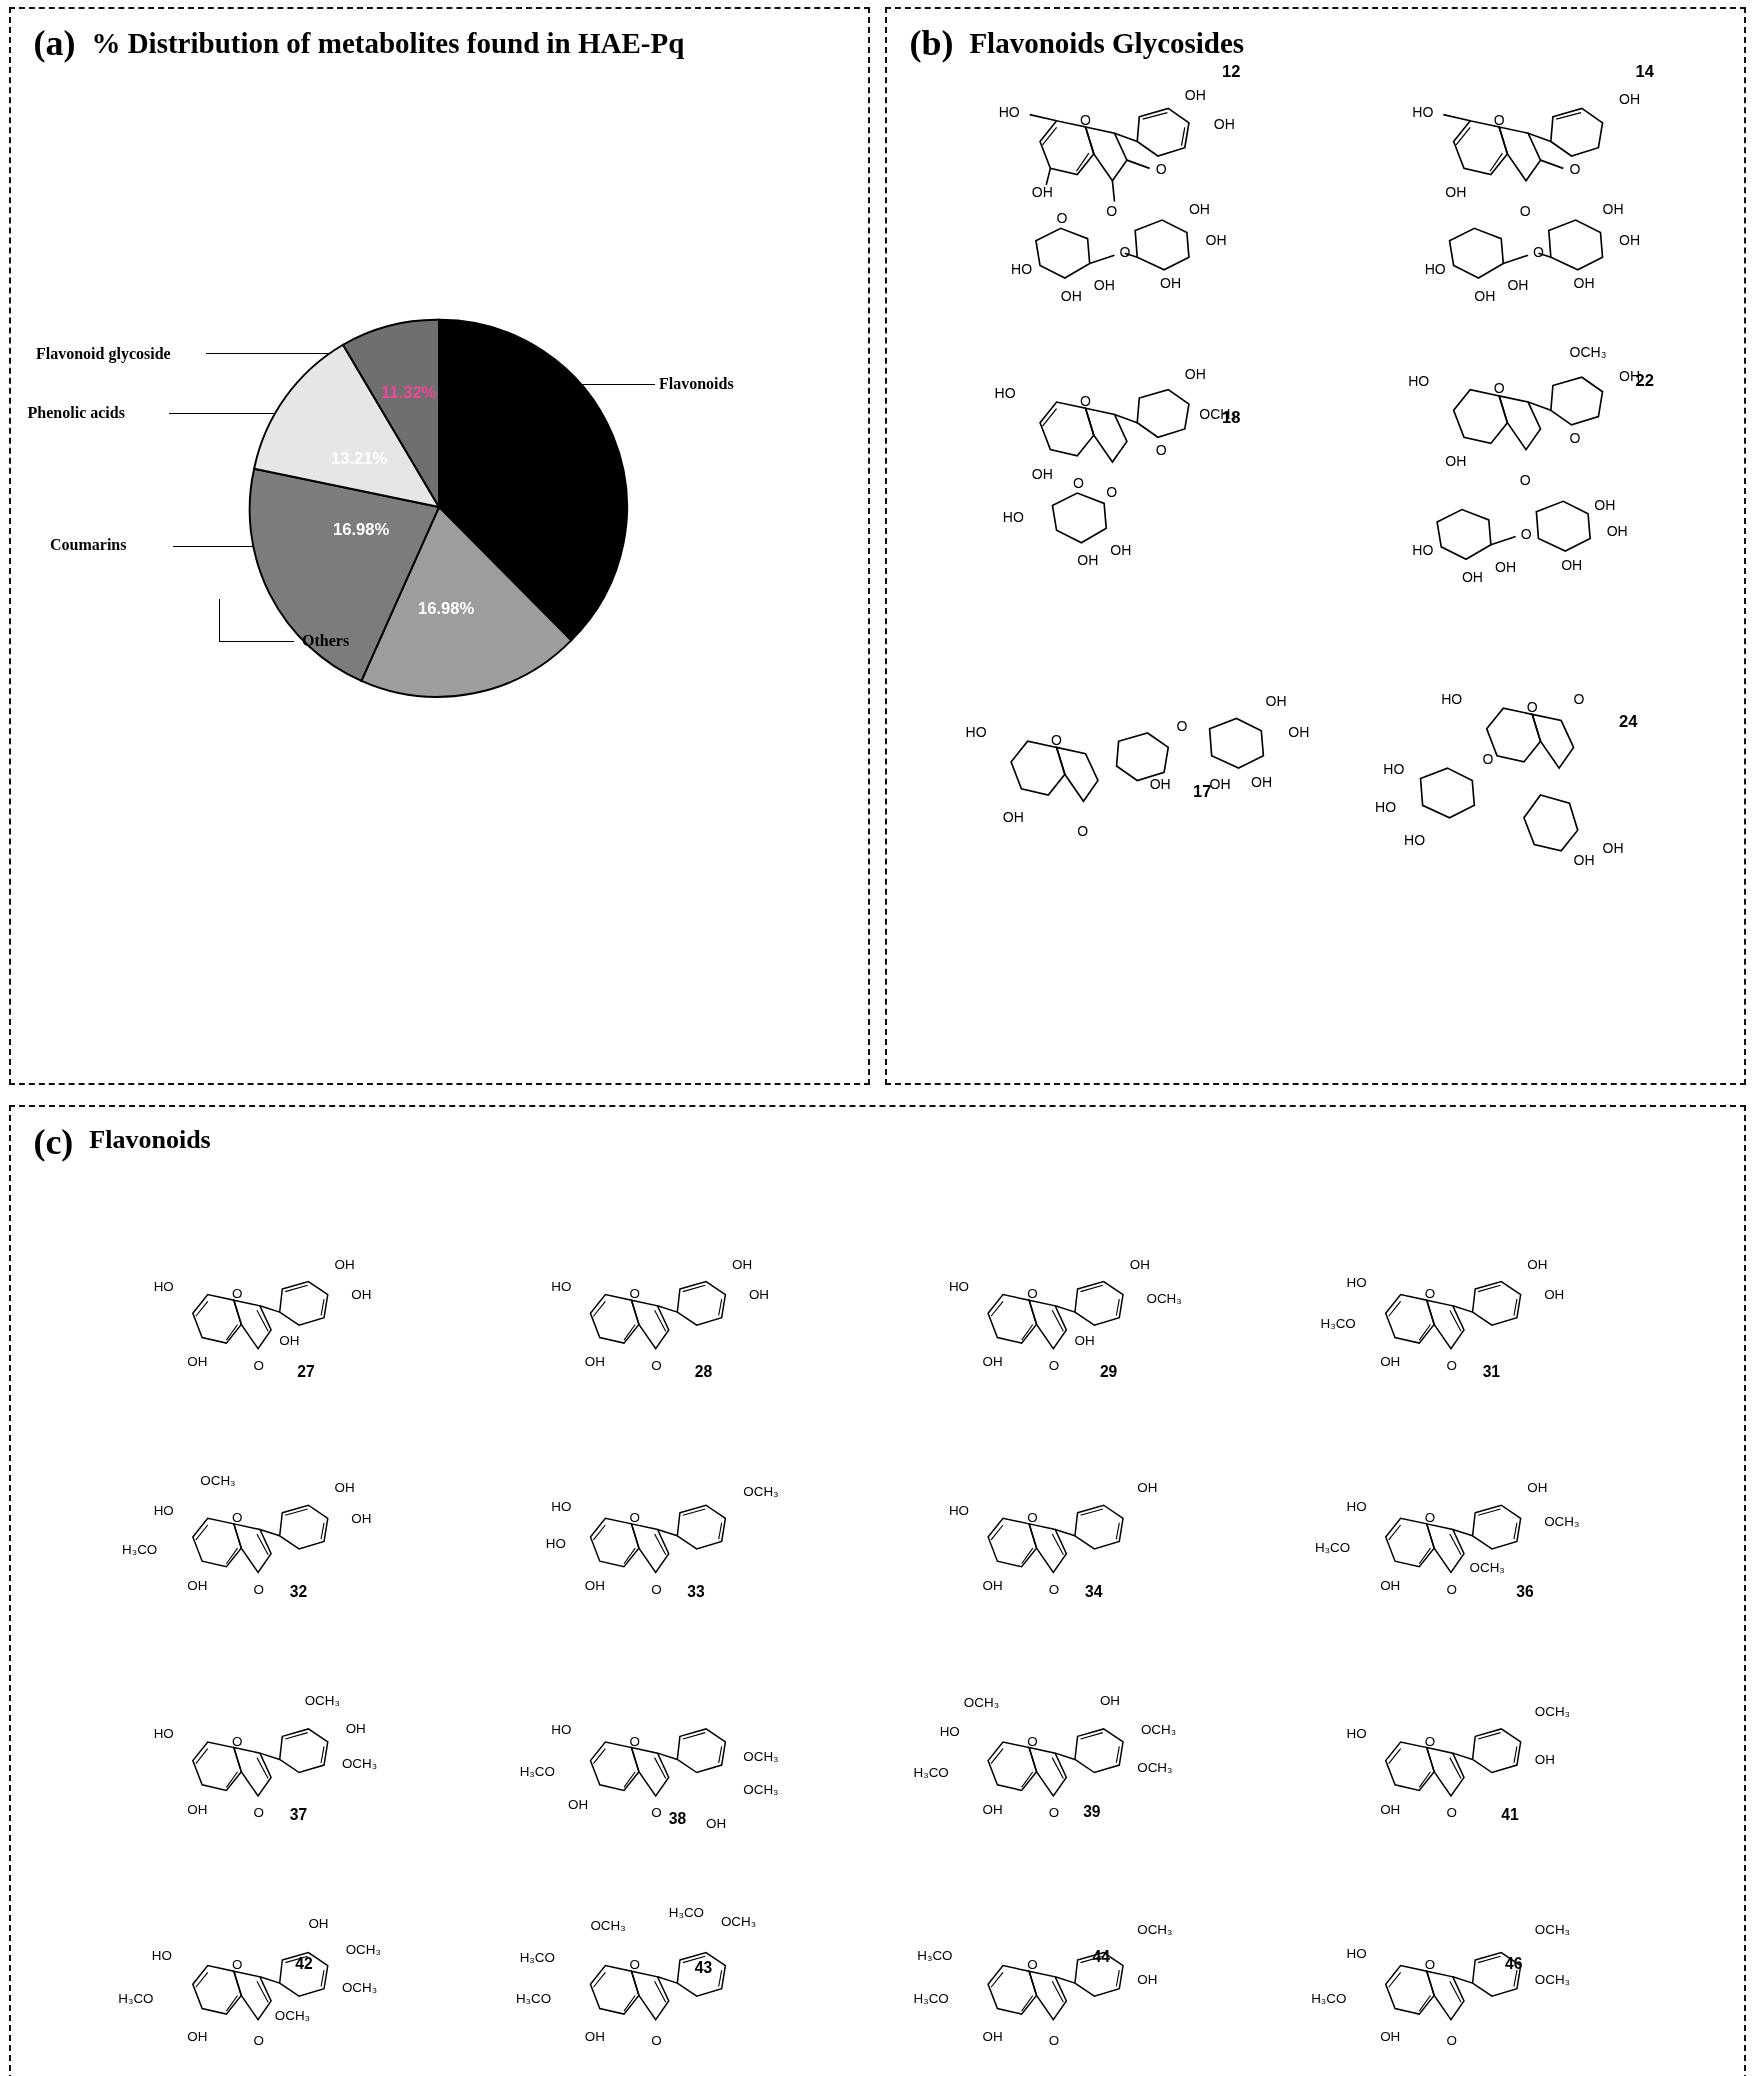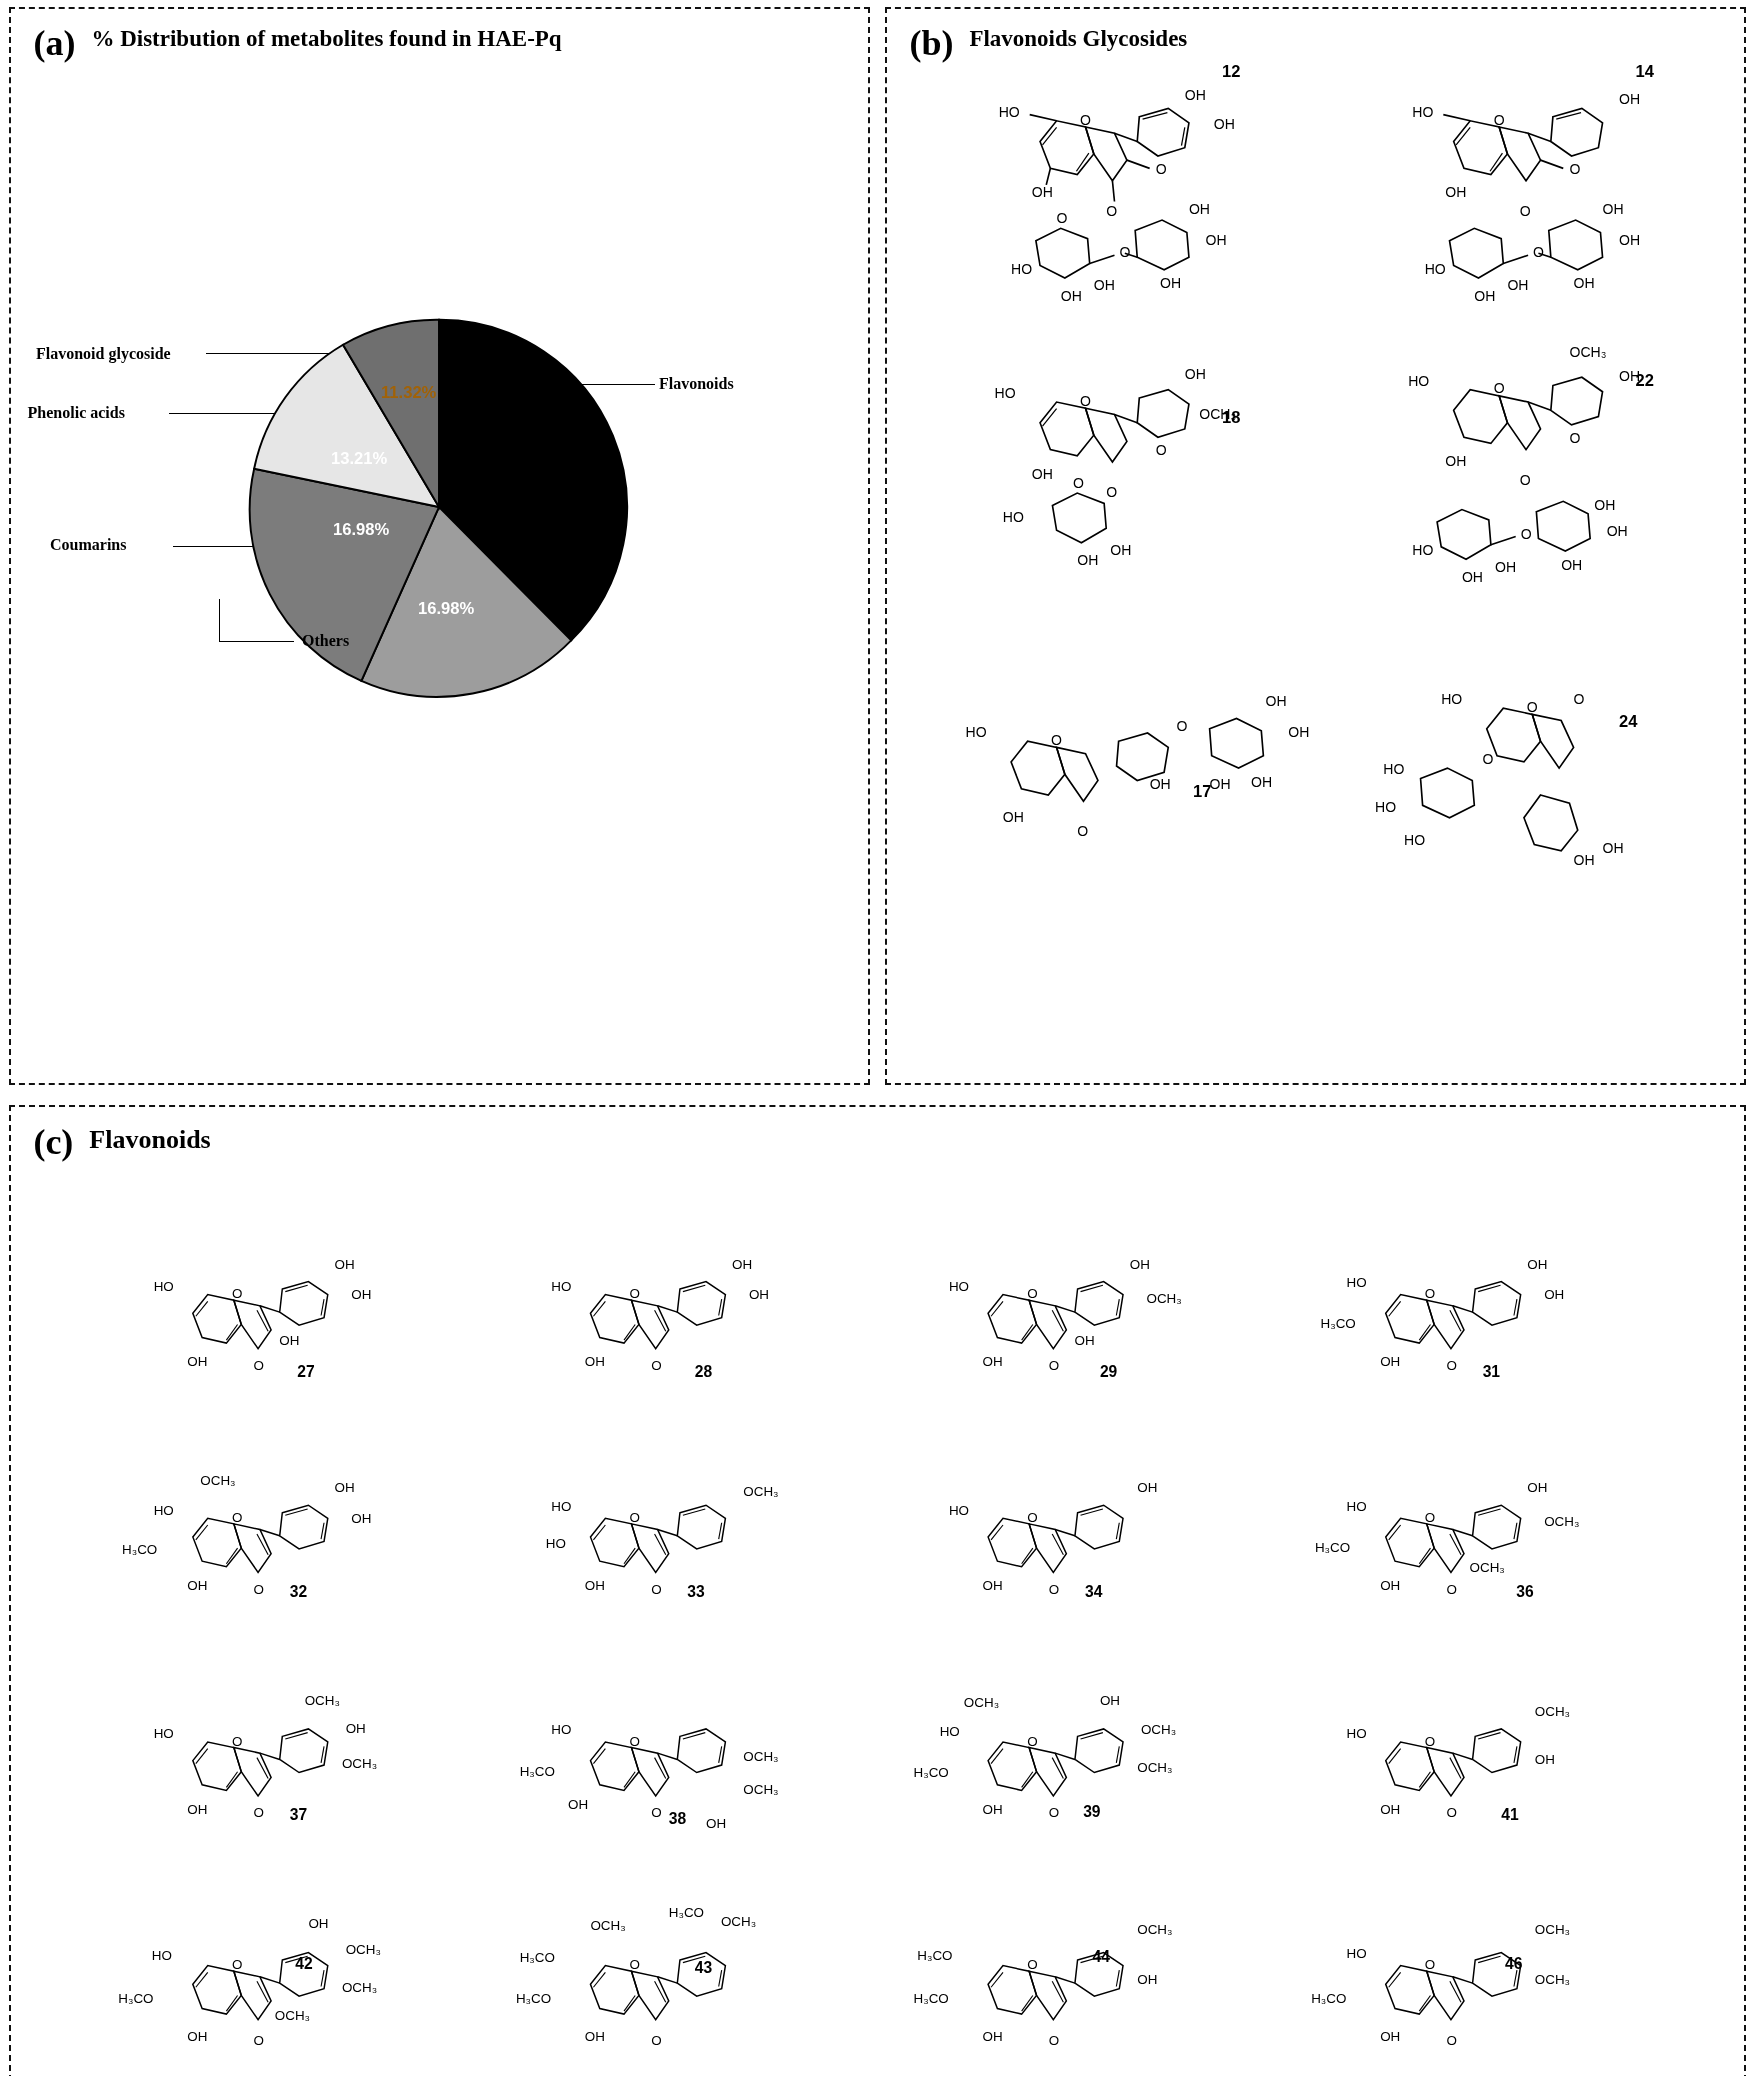--- a/index.html
+++ b/index.html
@@ -7,32 +7,32 @@
   .page{position:relative;width:1755px;height:2459px;background:#fff;}
 
   
   .panel{position:absolute;border:2.5px dashed #111;background:#fff;box-sizing:border-box;}
   #panel-a{left:9px;top:6.6px;width:861px;height:1078px;}
   #panel-b{left:885px;top:6.6px;width:861px;height:1078px;}
   #panel-c{left:9px;top:1105px;width:1737px;height:1346px;}
 
   .panel-head{display:flex;align-items:flex-start;gap:16px;padding:16.6px 0 0 22.4px;}
   .panel-letter{font-weight:bold;font-size:36px;line-height:1;font-family:"Liberation Serif",serif;}
-  .panel-title{font-weight:bold;font-size:23px;line-height:1.25;max-width:648px;}
+  .panel-title{font-weight:bold;font-size:29px;line-height:1.25;max-width:648px;}
   #panel-c .panel-title{font-size:26px;}
 
   
   .chart-wrap{position:absolute;left:0;top:216px;width:861px;height:664px;}
   .pie-box{position:absolute;left:233px;top:87px;width:390px;height:390px;}
   .slice-label{position:absolute;font-weight:bold;font-size:16.6px;font-family:"Liberation Sans",sans-serif;}
   .sl-flav{left:245px;top:187px;color:#000000;}
   .sl-others{left:174px;top:287px;color:#fff;}
   .sl-coum{left:89px;top:208px;color:#fff;}
   .sl-phen{left:87px;top:137px;color:#fff;}
-  .sl-glyc{left:137px;top:71px;color:#a16207;}
+  .sl-glyc{left:137px;top:71px;color:#ec4899;}
 
   .leg{position:absolute;font-weight:bold;font-size:16px;font-family:"Liberation Serif",serif;}
   .leg-glyc{left:25px;top:120px;}
   .leg-phen{left:16.6px;top:179px;text-align:right;}
   .leg-coum{left:39px;top:311px;}
   .leg-others{left:291px;top:407px;}
   .leg-flav{left:648px;top:150px;}
 
   .lead{position:absolute;background:#000;}
   .lead.h{height:1.2px;}

